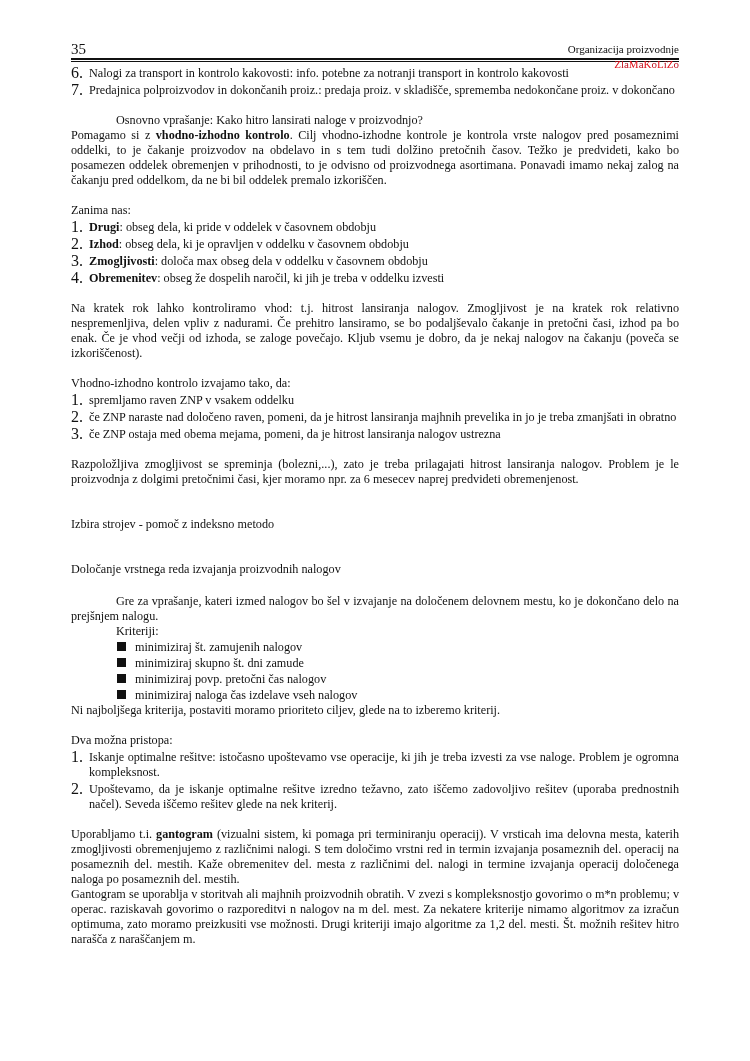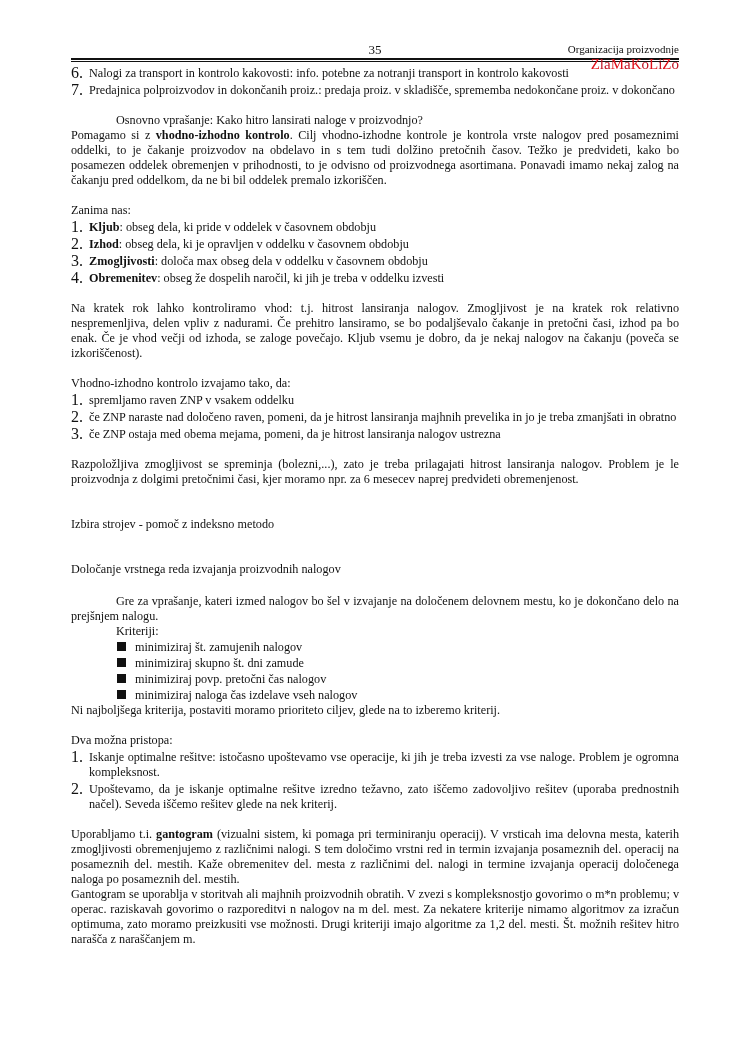--- a/index.html
+++ b/index.html
@@ -1,22 +1,22 @@
 <!DOCTYPE html>
 <html><head>
 <meta charset="utf-8">
 <style>
   html, body { margin: 0; padding: 0; background: #ffffff; }
   body { width: 750px; height: 1061px; position: relative; overflow: hidden;
          font-family: "Liberation Serif", serif; color: #111; font-size: 12.2px; line-height: 15px; }
   .page { position: absolute; left: 71px; top: 42px; width: 608px; }
   .header { display: flex; justify-content: space-between; align-items: flex-end;
             font-size: 11px; height: 15px; position: relative; flex-direction: column; }
-  .header .pnum { position: absolute; left: 0; right: 0; text-align: center; font-size: 13px; }
-  .header .logo { font-size: 15px; }
+  .header .pnum { position: absolute; left: 0; right: 0; font-size: 15px; }
+  .header .logo { font-size: 11px; }
   .logo .cap { color: #e0101a; }
   .logo .low { color: #c01020; }
   .rule-thick { height: 2px; background: #111; margin-top: 1px; }
   .rule-thin { height: 1px; background: #111; margin-top: 1px; }
   p { margin: 0; text-align: justify; }
   .gap { height: 15px; }
   .gap2 { height: 30px; }
   ol.num { list-style: none; margin: 0; padding: 0; }
   ol.num li { position: relative; padding-left: 18px; text-align: justify; }
   ol.num li .n { position: absolute; left: 0; top: -1px; font-size: 16px; }
@@ -45,21 +45,21 @@
     <li style="margin-top:2px"><span class="n">7.</span><span>Predajnica polproizvodov in dokončanih proiz.: predaja proiz. v skladišče, sprememba nedokončane proiz. v dokončano</span></li>
   </ol>
 
   <div class="gap"></div>
   <p class="indent">Osnovno vprašanje: Kako hitro lansirati naloge v proizvodnjo?</p>
   <p><span>Pomagamo si z </span><b>vhodno-izhodno kontrolo</b><span>. Cilj vhodno-izhodne kontrole je kontrola vrste nalogov pred posameznimi oddelki, to je čakanje proizvodov na obdelavo in s tem tudi dolžino pretočnih časov. Težko je predvideti, kako bo posamezen oddelek obremenjen v prihodnosti, to je odvisno od proizvodnega asortimana. Ponavadi imamo nekaj zalog na čakanju pred oddelkom, da ne bi bil oddelek premalo izkoriščen.</span></p>
 
   <div class="gap"></div>
   <p>Zanima nas:</p>
   <ol class="num">
-    <li style="margin-top:2px"><span class="n">1.</span><b>Kljub</b><span>: obseg dela, ki pride v oddelek v časovnem obdobju</span></li>
+    <li style="margin-top:2px"><span class="n">1.</span><b>Drugi</b><span>: obseg dela, ki pride v oddelek v časovnem obdobju</span></li>
     <li style="margin-top:2px"><span class="n">2.</span><b>Izhod</b><span>: obseg dela, ki je opravljen v oddelku v časovnem obdobju</span></li>
     <li style="margin-top:2px"><span class="n">3.</span><b>Zmogljivosti</b><span>: določa max obseg dela v oddelku v časovnem obdobju</span></li>
     <li style="margin-top:2px"><span class="n">4.</span><b>Obremenitev</b><span>: obseg že dospelih naročil, ki jih je treba v oddelku izvesti</span></li>
   </ol>
 
   <div class="gap"></div>
   <p>Na kratek rok lahko kontroliramo vhod: t.j. hitrost lansiranja nalogov. Zmogljivost je na kratek rok relativno nespremenljiva, delen vpliv z nadurami. Če prehitro lansiramo, se bo podaljševalo čakanje in pretočni časi, izhod pa bo enak. Če je vhod večji od izhoda, se zaloge povečajo. Kljub vsemu je dobro, da je nekaj nalogov na čakanju (poveča se izkoriščenost).</p>
 
   <div class="gap"></div>
   <p>Vhodno-izhodno kontrolo izvajamo tako, da:</p>

